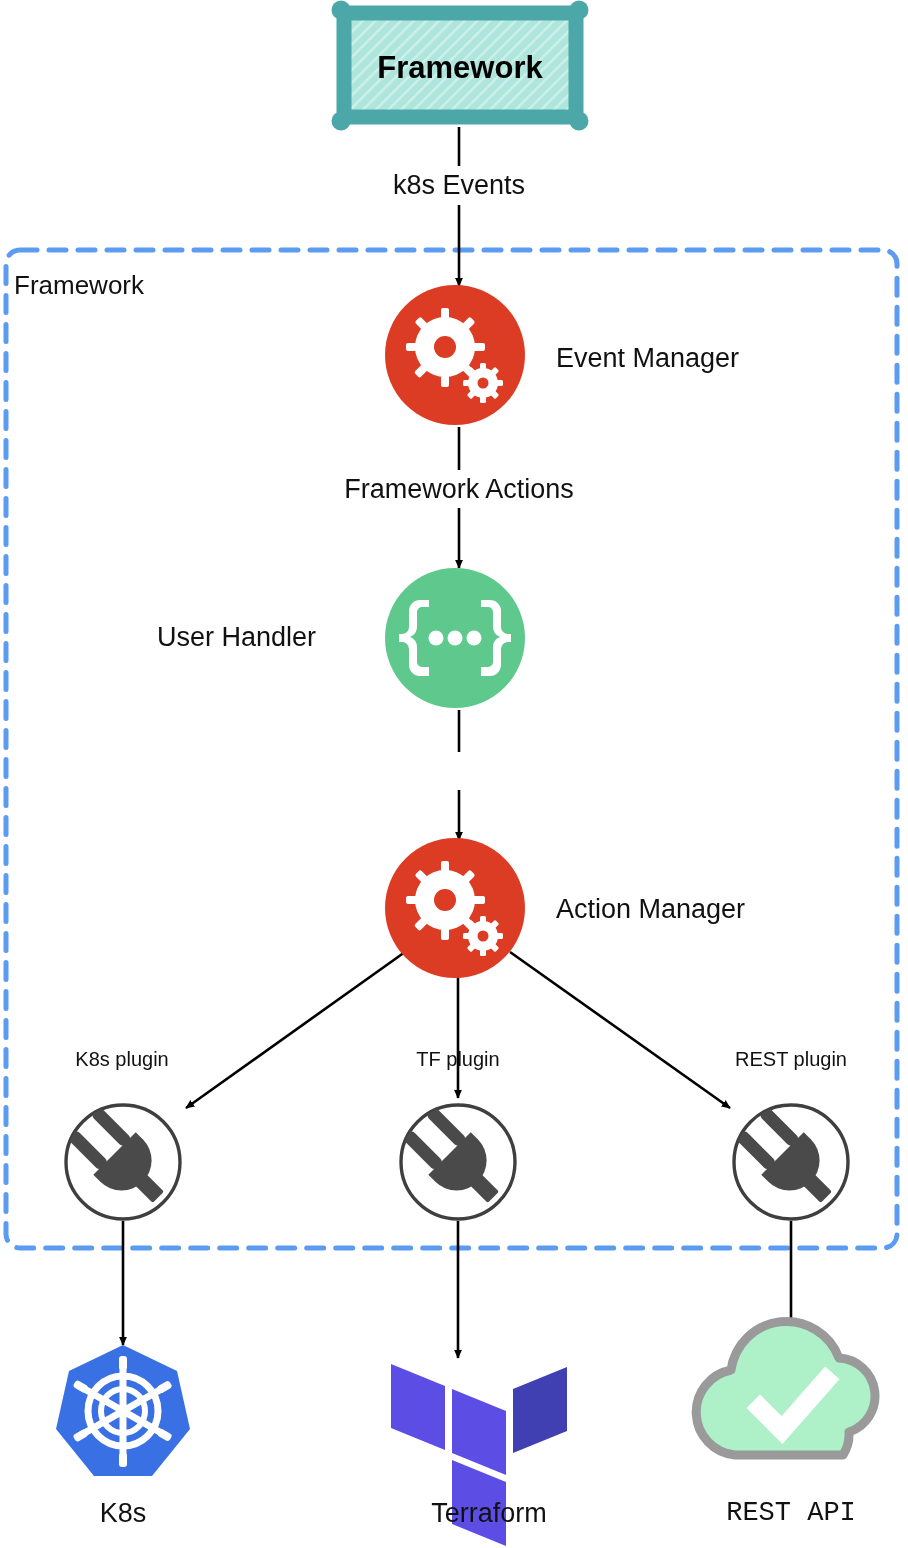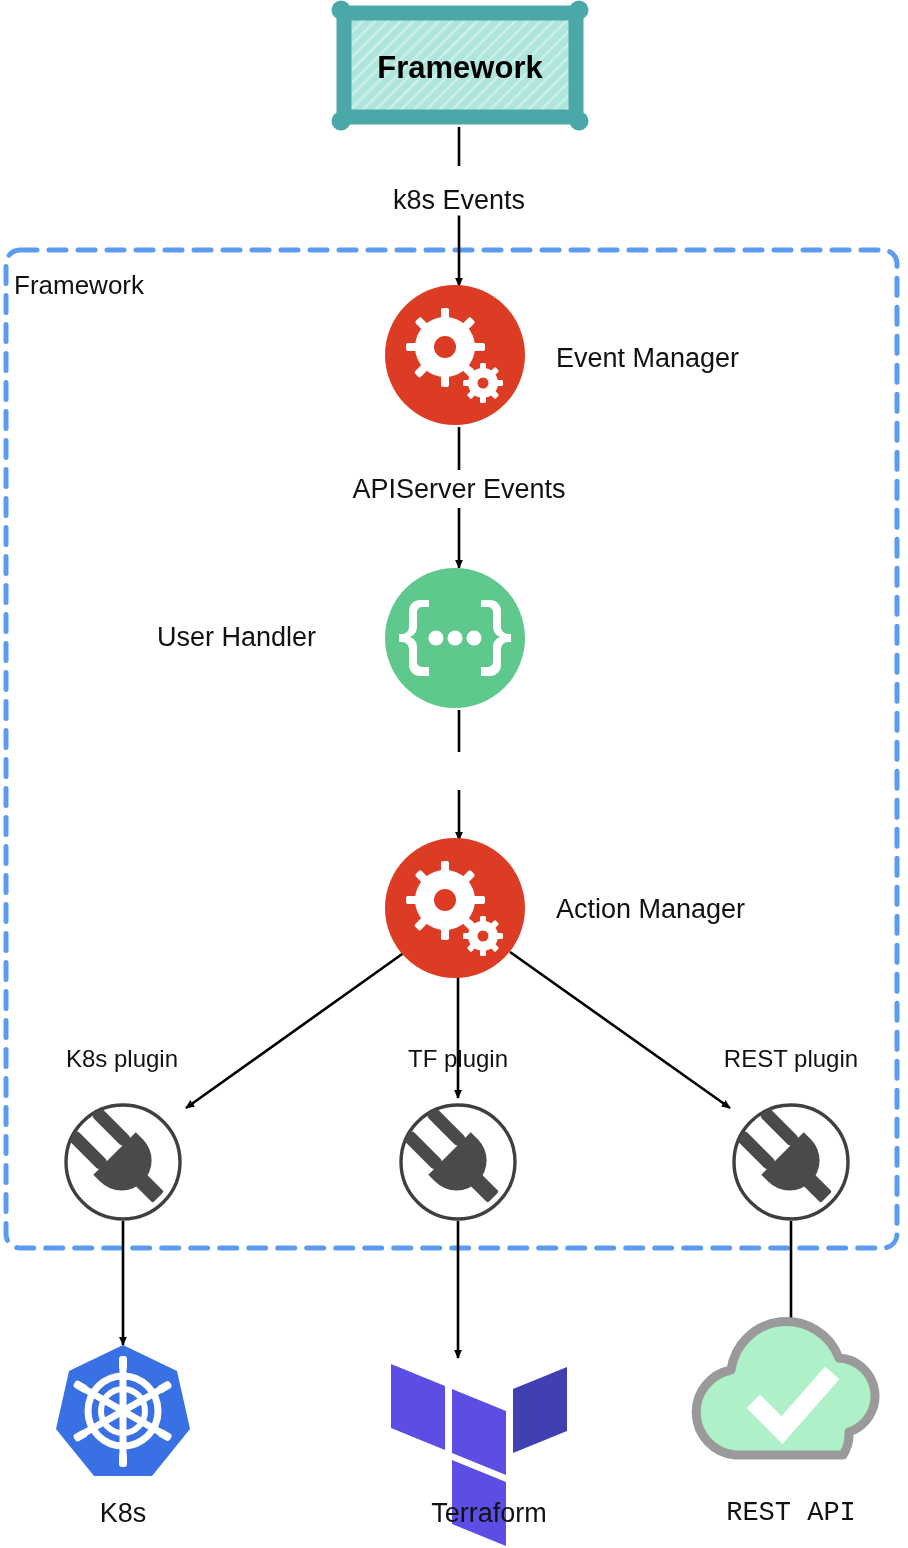--- a/index.html
+++ b/index.html
@@ -40,21 +40,21 @@
   }
   .edge-label {
     font-size: 27px;
     background: #ffffff;
     padding: 2px 6px;
   }
   .node-label {
     font-size: 27px;
   }
   .plugin-label {
-    font-size: 24px;
+    font-size: 20px;
   }
   .bottom-label {
     font-size: 27px;
   }
   .group-label {
     font-size: 26px;
     text-align: center;
   }
   .api-title {
     position: absolute;
@@ -285,27 +285,27 @@
 
     <g>
       <path d="M735,1455 a43,43 0 0,1 -4,-85 a56,56 0 0,1 108,-12 a38,38 0 0,1 10,74 a38,38 0 0,1 -6,23 z" fill="#AEF0C8" stroke="#9A9A9A" stroke-width="9" stroke-linejoin="round"></path>
       <path d="M760,1408 L782,1430 L826,1380" fill="none" stroke="#ffffff" stroke-width="19" stroke-linecap="square" stroke-linejoin="miter"></path>
     </g>
 
   </svg>
 
   <div class="api-title" style="left:460px; top:68px;">Framework</div>
 
-  <div class="lbl lbl-center edge-label" style="left:459px; top:200px;">k8s Events</div>
+  <div class="lbl lbl-center edge-label" style="left:459px; top:185px;">k8s Events</div>
 
   <div class="lbl group-label" style="left:14px; top:272px;">Framework</div>
 
   <div class="lbl node-label" style="left:556px; top:345px;">Event Manager</div>
 
-  <div class="lbl lbl-center edge-label" style="left:459px; top:489px;">APIServer Events</div>
+  <div class="lbl lbl-center edge-label" style="left:459px; top:489px;">Framework Actions</div>
 
   <div class="lbl node-label" style="left:157px; top:624px;">User Handler</div>
 
 
   <div class="lbl node-label" style="left:556px; top:896px;">Action Manager</div>
 
   <div class="lbl lbl-center plugin-label" style="left:122px; top:1059px;">K8s plugin</div>
 
   <div class="lbl lbl-center plugin-label" style="left:458px; top:1059px;">TF plugin</div>
 

